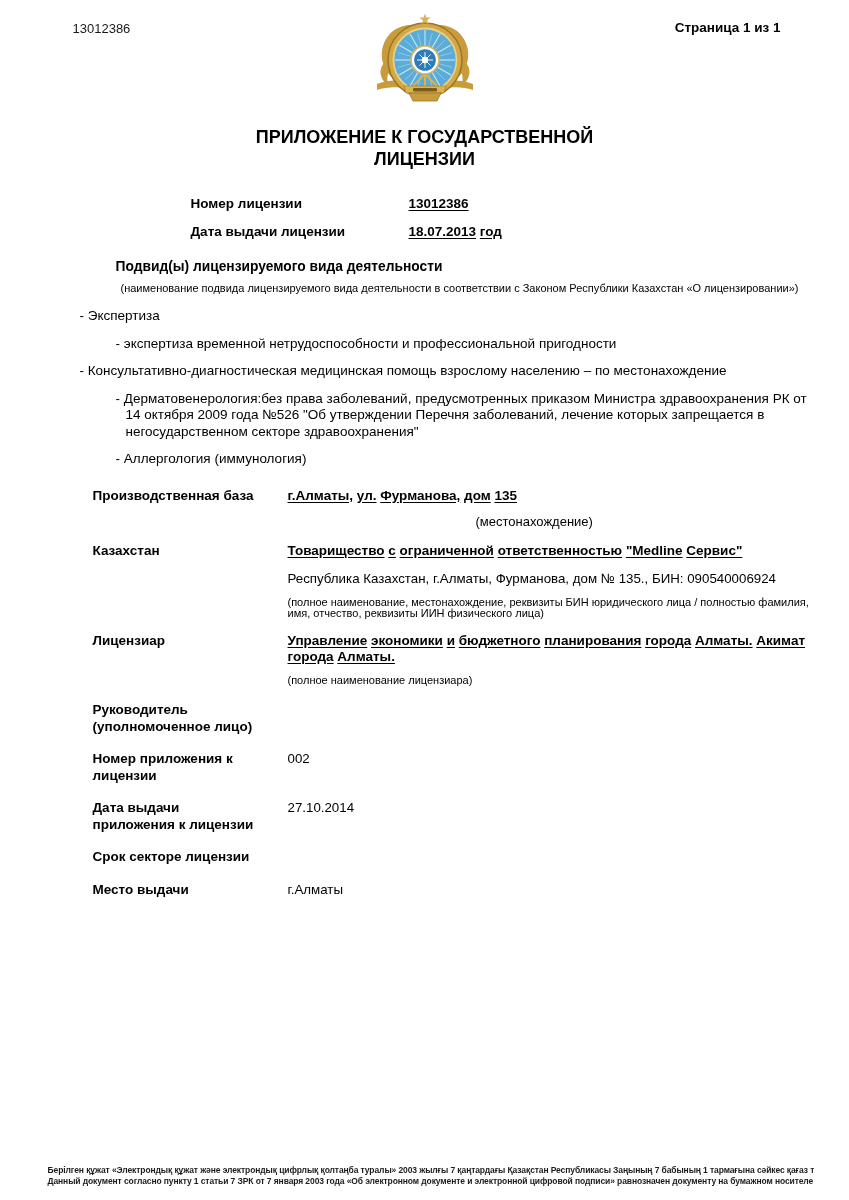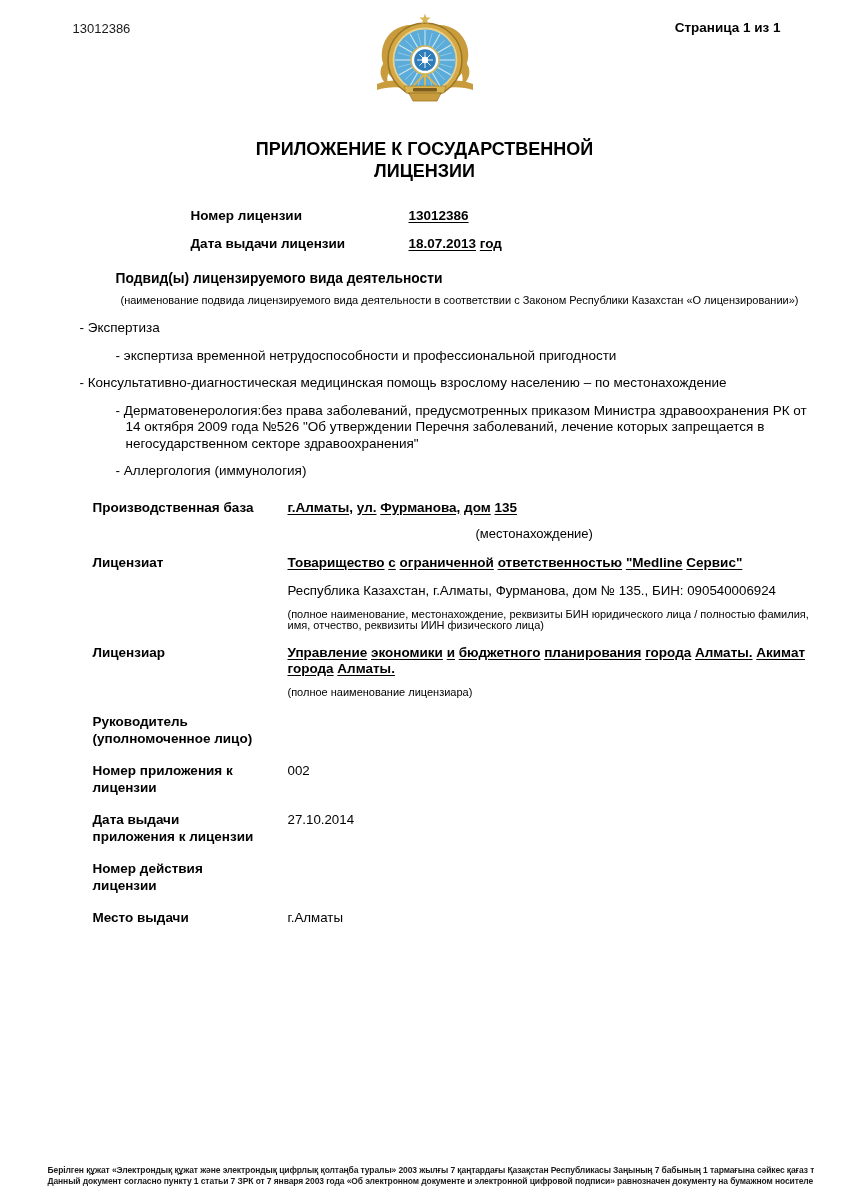--- a/index.html
+++ b/index.html
@@ -26,21 +26,21 @@
   .emblem {
     position: absolute; left: 50%; top: 12px;
     transform: translateX(-50%);
     width: 104px; height: 100px;
   }
   
   .content { padding-top: 126px; }
   .doc-title {
     text-align: center; font-weight: bold;
     font-size: 18px; line-height: 22px;
-    max-width: 430px; margin: 12px auto;
+    max-width: 430px; margin: 0 auto;
   }
   
   .license-block { margin: 26px 0 0 155px; }
   .license-row { display: flex; margin-bottom: 13px; }
   .license-row .lic-label { width: 218px; font-weight: bold; font-size: 13.5px; flex-shrink: 0; }
   .license-row .lic-value { font-weight: bold; font-size: 13.5px; }
   
   .section-heading { margin: 20px 0 0 80px; font-weight: bold; font-size: 13.8px; }
   .section-note { margin: 8px 0 0 85px; font-size: 11px; }
   .subtype-list { margin-top: 14px; }
@@ -187,21 +187,21 @@
           <span class="lbl-inner">Производственная база</span>
         </div>
         <div class="detail-value-col">
           <div class="value-underlined"><u>г.Алматы,</u> <u>ул.</u> <u>Фурманова,</u> <u>дом</u> <u>135</u></div>
           <div class="note-location">(местонахождение)</div>
         </div>
       </div>
 
       <div class="detail-row gap-sm">
         <div class="detail-label">
-          <span class="lbl-inner">Лицензиат</span>
+          <span class="lbl-inner">Казахстан</span>
         </div>
         <div class="detail-value-col">
           <div class="value-underlined"><u>Товарищество</u> <u>с</u> <u>ограниченной</u> <u>ответственностью</u> <u>"Medline</u> <u>Сервис"</u></div>
           <div class="value-address">Республика Казахстан, г.Алматы, Фурманова, дом № 135., БИН: 090540006924</div>
           <div class="field-note note-block">(полное наименование, местонахождение, реквизиты БИН юридического лица / полностью фамилия, имя, отчество, реквизиты ИИН физического лица)</div>
         </div>
       </div>
 
       <div class="detail-row">
         <div class="detail-label">
@@ -232,21 +232,21 @@
         <div class="detail-label">
           <span class="lbl-inner">Дата выдачи приложения к лицензии</span>
         </div>
         <div class="detail-value-col">
           <div class="value-plain">27.10.2014</div>
         </div>
       </div>
 
       <div class="detail-row">
         <div class="detail-label">
-          <span class="lbl-inner">Номер действия лицензии</span>
+          <span class="lbl-inner">Срок секторе лицензии</span>
         </div>
         <div class="detail-value-col">
           <div class="value-plain"></div>
         </div>
       </div>
 
       <div class="detail-row">
         <div class="detail-label">
           <span class="lbl-inner">Место выдачи</span>
         </div>

